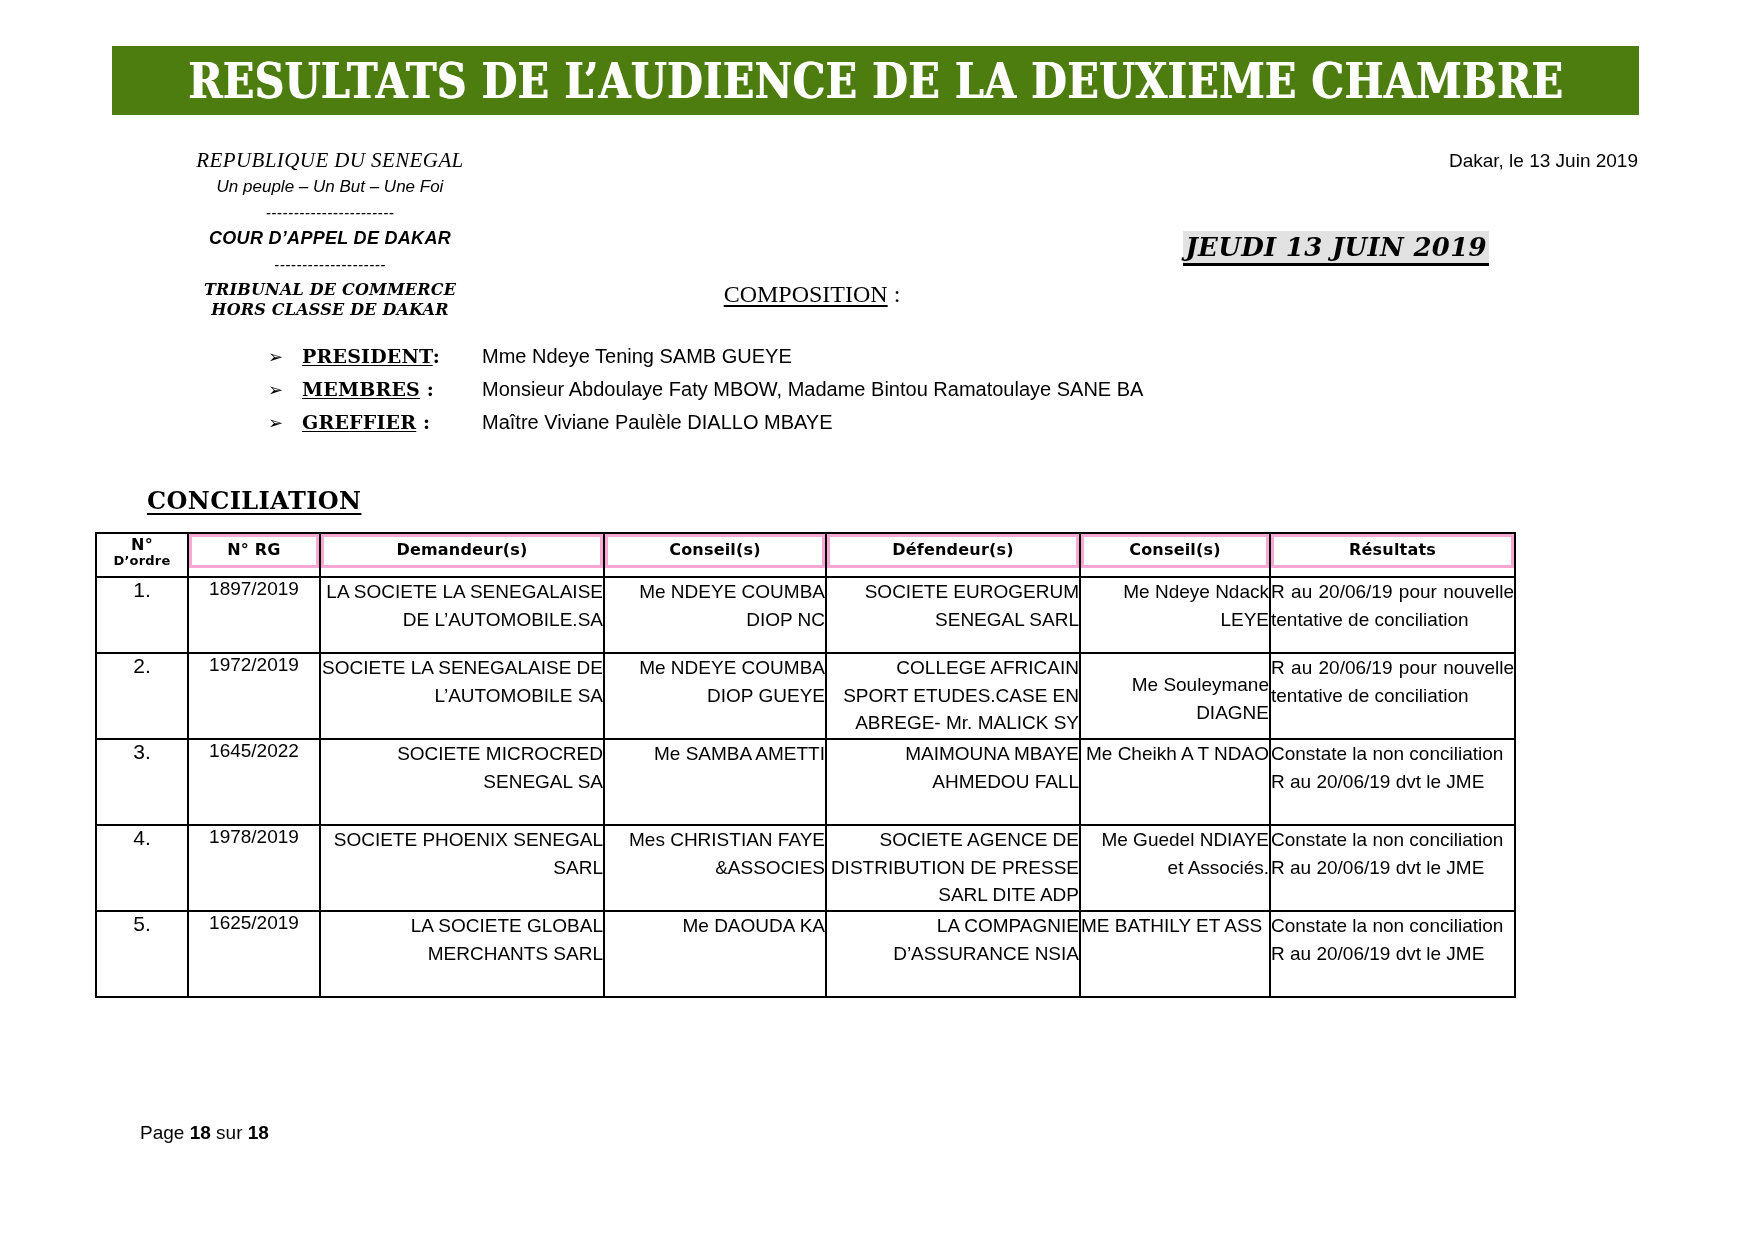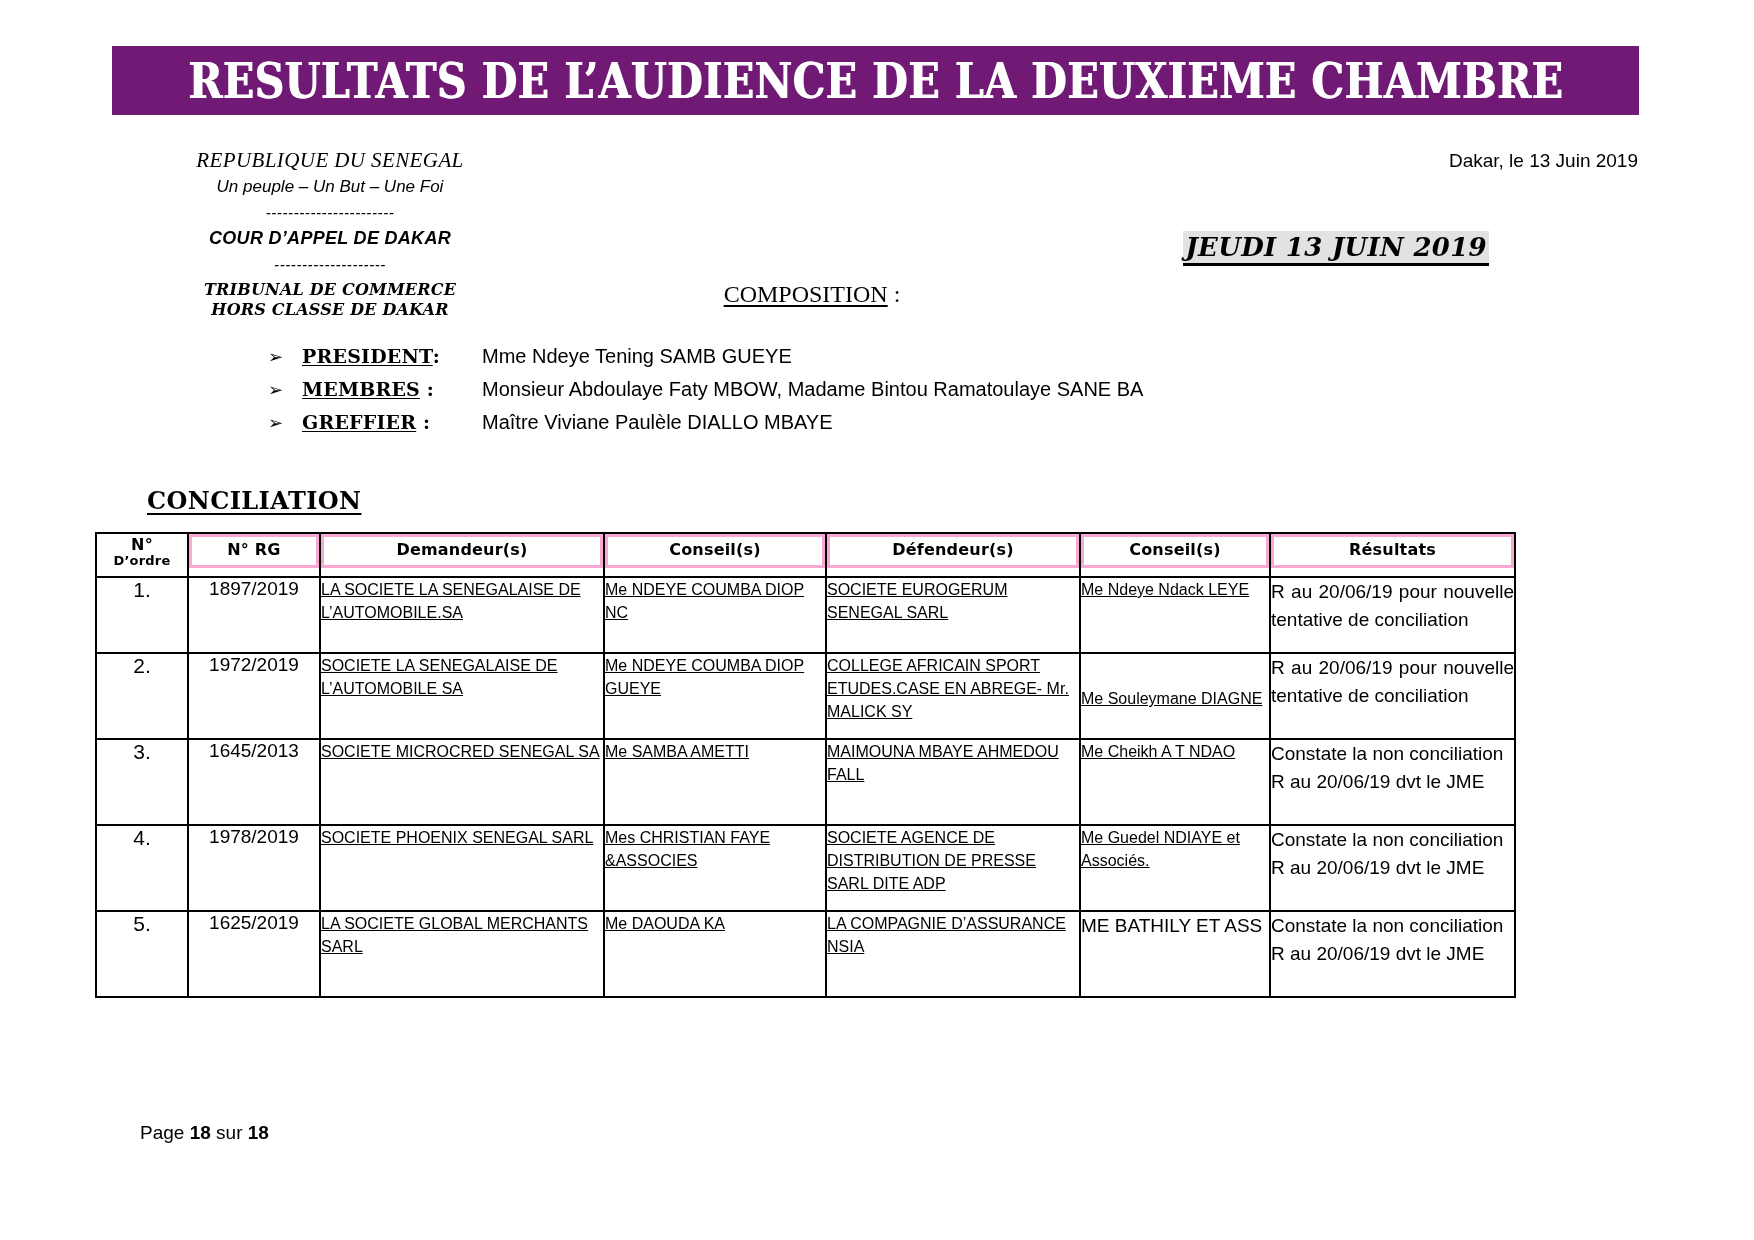--- a/index.html
+++ b/index.html
@@ -22,21 +22,21 @@
     box-sizing: border-box;
   }
 
   
   .banner {
     position: absolute;
     left: 112px;
     top: 46px;
     width: 1527px;
     height: 69px;
-    background: #701a75;
+    background: #4d7c0f;
     display: flex;
     align-items: center;
     justify-content: center;
   }
   .banner-title {
     font-family: "DejaVu Serif", serif;
     font-weight: bold;
     color: #ffffff;
     font-size: 41px;
     letter-spacing: 0.5px;
@@ -239,26 +239,25 @@
     padding-bottom: 10px;
   }
   td.c-rg {
     text-align: center;
     font-family: "Liberation Sans", sans-serif;
     font-size: 19px;
     padding-top: 10px;
     border-radius: 18px;
   }
   td.c-center {
-    text-align: left;
-    font-family: "Liberation Sans", sans-serif;
-    font-size: 16px;
+    text-align: right;
+    font-family: "Liberation Sans", sans-serif;
+    font-size: 19px;
     line-height: 1.45;
     padding: 10px 6px 8px 6px;
-    text-decoration: underline;
   }
   td.c-center.mid {
     vertical-align: middle;
     padding-top: 6px;
   }
   td.c-left {
     text-align: left;
     font-family: "Liberation Sans", sans-serif;
     font-size: 19px;
     line-height: 1.45;
@@ -395,21 +394,21 @@
           <td class="c-num">2.</td>
           <td class="c-rg">1972/2019</td>
           <td class="c-center">SOCIETE LA SENEGALAISE DE L’AUTOMOBILE SA</td>
           <td class="c-center">Me NDEYE COUMBA DIOP GUEYE</td>
           <td class="c-center">COLLEGE AFRICAIN SPORT ETUDES.CASE EN ABREGE- Mr. MALICK SY</td>
           <td class="c-center mid">Me Souleymane DIAGNE</td>
           <td class="c-res justify">R au 20/06/19 pour nouvelle tentative de conciliation</td>
         </tr>
         <tr class="row-h3">
           <td class="c-num">3.</td>
-          <td class="c-rg">1645/2013</td>
+          <td class="c-rg">1645/2022</td>
           <td class="c-center">SOCIETE MICROCRED SENEGAL SA</td>
           <td class="c-center">Me SAMBA AMETTI</td>
           <td class="c-center">MAIMOUNA MBAYE AHMEDOU FALL</td>
           <td class="c-center">Me Cheikh A T NDAO</td>
           <td class="c-res" style="white-space: pre-line;">Constate la non conciliation
 R au 20/06/19 dvt le JME</td>
         </tr>
         <tr class="row-h3">
           <td class="c-num">4.</td>
           <td class="c-rg">1978/2019</td>

